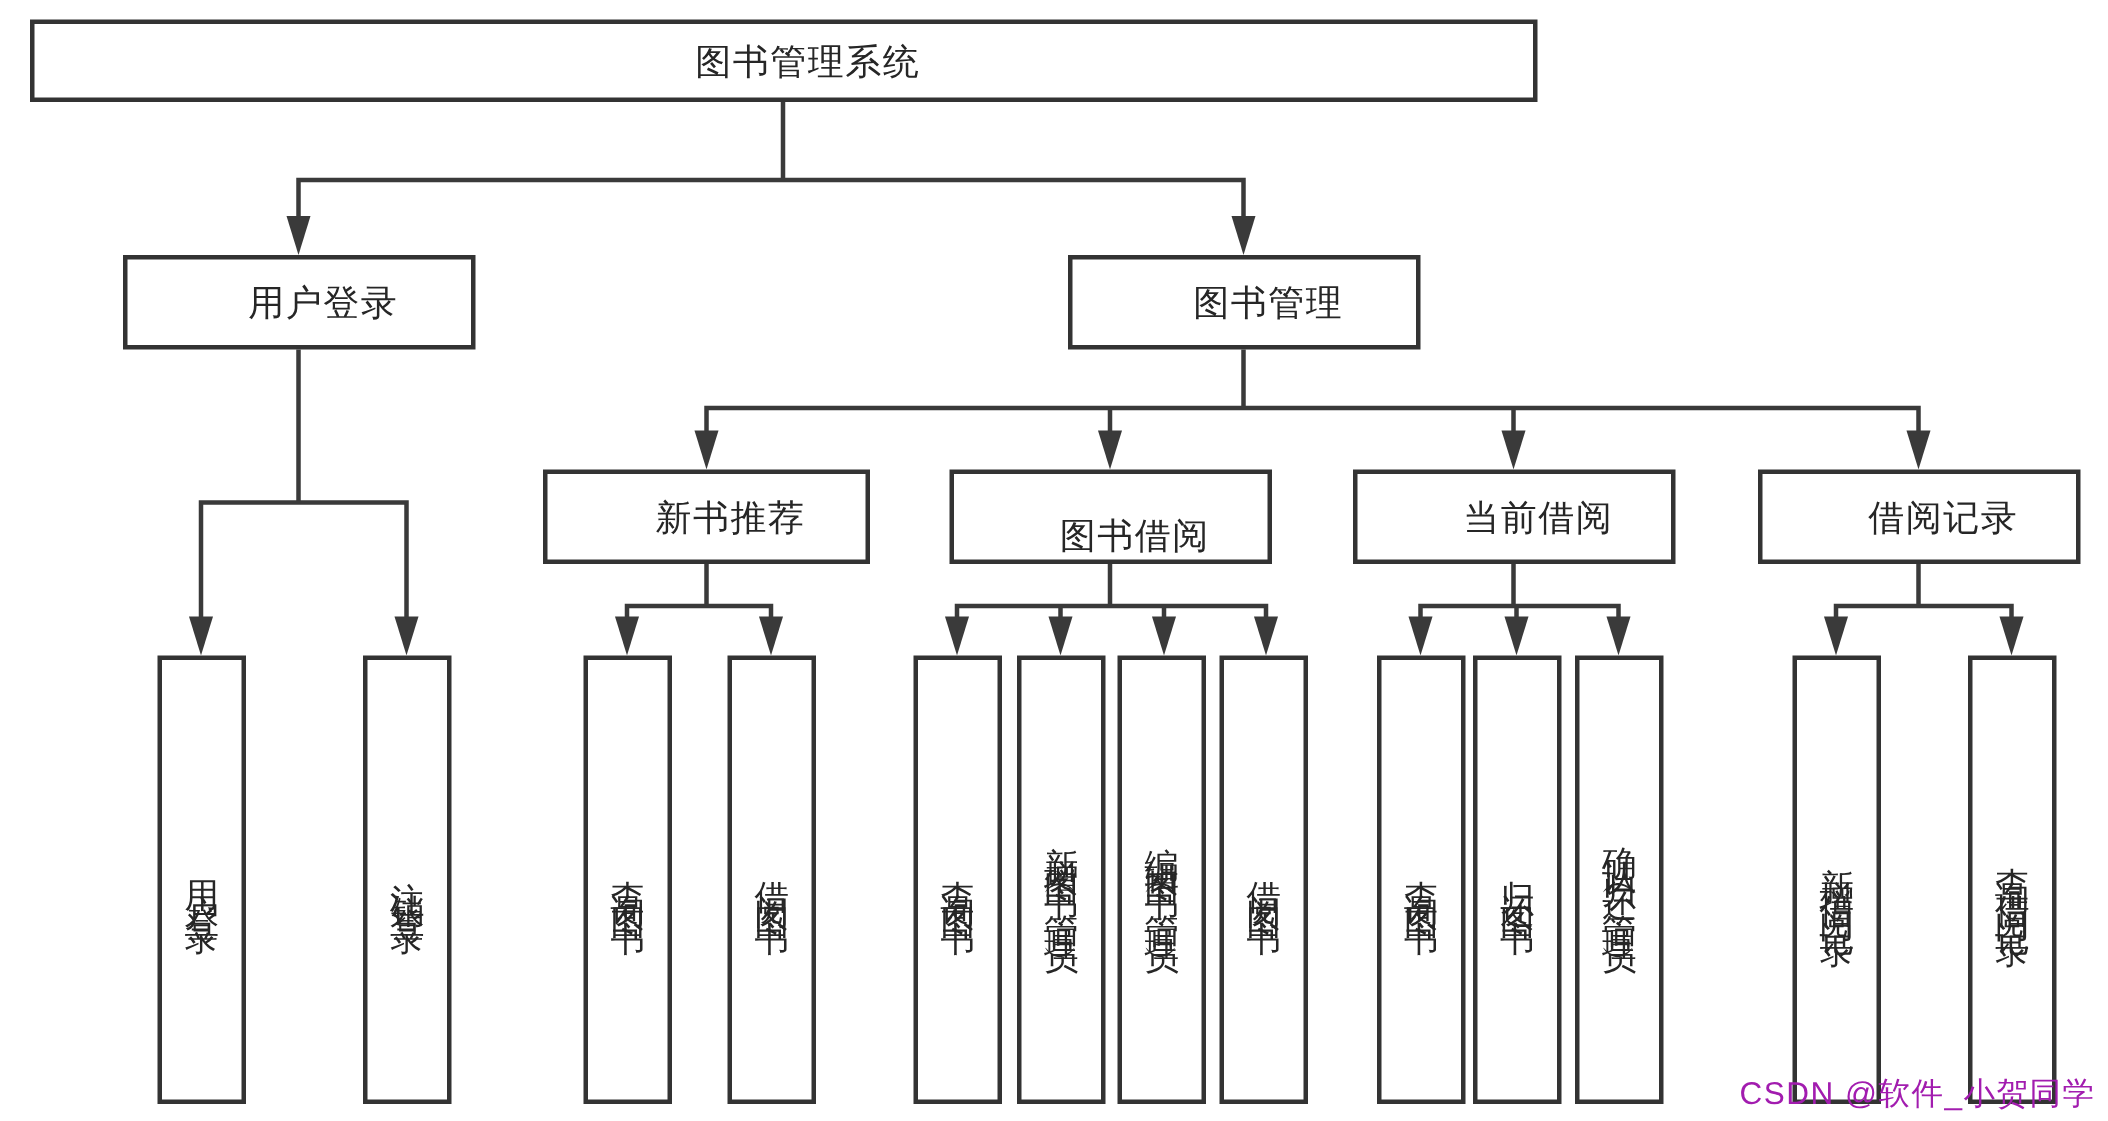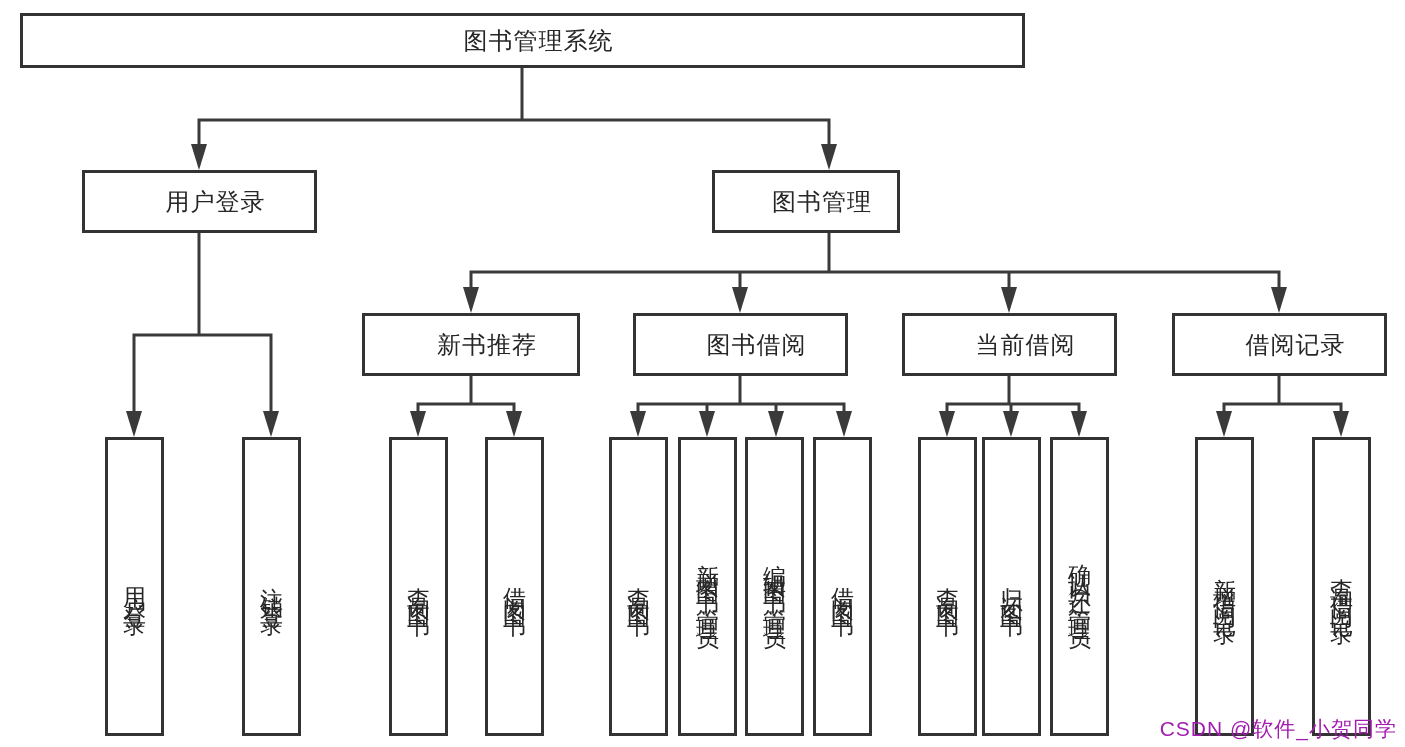--- a/index.html
+++ b/index.html
@@ -18,23 +18,23 @@
   }
   .hbox { font-size:24px; letter-spacing:1px;padding-left:32px; }
   .leaf { font-size:23px; }
   .leaf .vlabel {
     writing-mode:vertical-rl; text-orientation:mixed;
     letter-spacing:9px; line-height:1;
   }
   
   #n-root  { left:20px;  top:13px;  width:1005px; height:55px; }
   #n-ulog  { left:82px;  top:170px; width:235px; height:63px; }
-  #n-bmgmt { left:712px; top:170px; width:188px; height:63px;justify-content:center; }
+  #n-bmgmt { left:712px; top:170px; width:235px; height:63px;justify-content:center; }
   #n-nrec  { left:362px; top:313px; width:218px; height:63px;justify-content:center; }
-  #n-bbor  { left:633px; top:313px; width:215px; height:63px; }
+  #n-bbor  { left:633px; top:313px; width:215px; height:63px;align-items:flex-end; }
   #n-cbor  { left:902px; top:313px; width:215px; height:63px; }
   #n-brec  { left:1172px;top:313px; width:215px; height:63px; }
   .leaf { top:437px; height:299px; width:59px; }
   #l1  { left:105px; }  #l2  { left:242px; }
   #l3  { left:389px; }  #l4  { left:485px; }
   #l5  { left:609px; }  #l6  { left:678px; }
   #l7  { left:745px; }  #l8  { left:813px; }
   #l9  { left:918px; }  #l10 { left:982px; }
   #l11 { left:1050px; } #l12 { left:1195px; }
   #l13 { left:1312px; }

